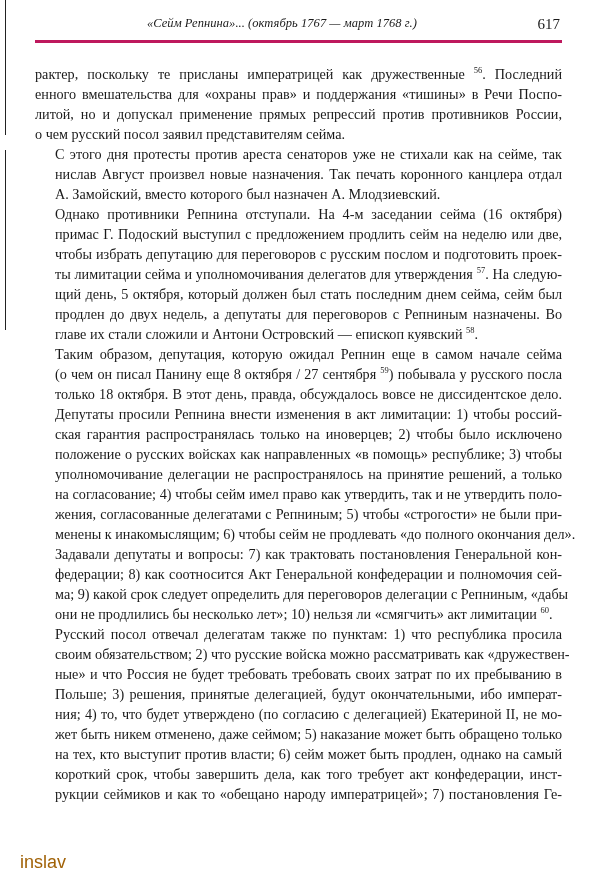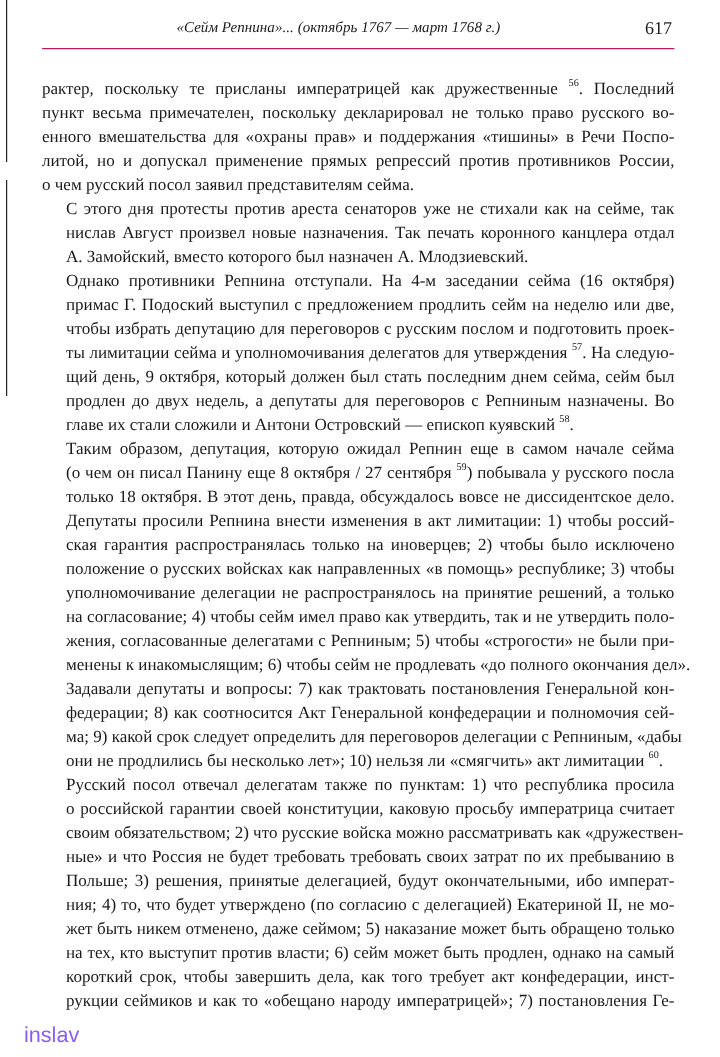--- a/index.html
+++ b/index.html
@@ -1,63 +1,62 @@
 <!DOCTYPE html>
 <html><head>
 <meta charset="utf-8">
 <style>
   html, body { margin: 0; padding: 0; background: #ffffff; }
   body { width: 600px; height: 881px; position: relative; overflow: hidden;
          font-family: "Liberation Serif", "DejaVu Serif", serif; color: #1a1a1a; }
   .scan-line { position: absolute; left: 5px; width: 1px; background: #222; }
   .running-head { position: absolute; left: 35px; right: 38px; top: 16px; height: 24px;
-                  border-bottom: 1px solid #be185d; }
+                  border-bottom: 3px solid #be185d; }
   .running-title { position: absolute; left: 112px; top: 0; font-style: italic; font-size: 12.5px;
                    letter-spacing: 0.05px; }
   .page-number { position: absolute; right: 2px; top: 0; font-size: 15px; }
   .body-text { position: absolute; left: 35px; top: 64px; width: 527px; font-size: 14.2px;
                line-height: 20px; text-align: justify; }
   .body-text p { margin: 0; text-indent: 0; }
   .body-text p.indent { text-indent: 20px; }
   .line { display: block; text-align: justify; text-align-last: justify; white-space: nowrap; }
   .line.last { text-align-last: left; }
   sup { font-size: 8.5px; line-height: 0; vertical-align: 6px; }
   .watermark { position: absolute; left: 20px; top: 852px; font-family: "Liberation Sans", sans-serif;
-               font-size: 18px; color: #8b5cf6; }
+               font-size: 18px; color: #a16207; }
 </style>
 </head>
 <body>
 
 <div class="scan-line" style="top:0; height:135px;"></div>
 <div class="scan-line" style="top:150px; height:180px;"></div>
 
 <div class="running-head">
   <span class="running-title">«Сейм Репнина»... (октябрь 1767 — март 1768 г.)</span>
   <span class="page-number">617</span>
 </div>
 
 <div class="body-text" id="body-text">
     <p>
       <span class="line"><span>рактер, поскольку те присланы императрицей как дружественные</span> <sup>56</sup><span>. Последний</span></span>
-      <span class="line"><span>пункт весьма примечателен, поскольку декларировал не только право русского во-</span></span>
       <span class="line"><span>енного вмешательства для «охраны прав» и поддержания «тишины» в Речи Поспо-</span></span>
       <span class="line"><span>литой, но и допускал применение прямых репрессий против противников России,</span></span>
       <span class="line last"><span>о чем русский посол заявил представителям сейма.</span></span>
     </p>
     <p class="indent">
       <span class="line" style="text-indent: 20px;"><span>С этого дня протесты против ареста сенаторов уже не стихали как на сейме, так</span></span>
       <span class="line"><span>нислав Август произвел новые назначения. Так печать коронного канцлера отдал</span></span>
       <span class="line last"><span>А. Замойский, вместо которого был назначен А. Млодзиевский.</span></span>
     </p>
     <p class="indent">
       <span class="line" style="text-indent: 20px;"><span>Однако противники Репнина отступали. На 4-м заседании сейма (16 октября)</span></span>
       <span class="line"><span>примас Г. Подоский выступил с предложением продлить сейм на неделю или две,</span></span>
       <span class="line"><span>чтобы избрать депутацию для переговоров с русским послом и подготовить проек-</span></span>
       <span class="line"><span>ты лимитации сейма и уполномочивания делегатов для утверждения</span> <sup>57</sup><span>. На следую-</span></span>
-      <span class="line"><span>щий день, 9 октября, который должен был стать последним днем сейма, сейм был</span></span>
+      <span class="line"><span>щий день, 5 октября, который должен был стать последним днем сейма, сейм был</span></span>
       <span class="line"><span>продлен до двух недель, а депутаты для переговоров с Репниным назначены. Во</span></span>
       <span class="line last"><span>главе их стали сложили и Антони Островский — епископ куявский</span> <sup>58</sup><span>.</span></span>
     </p>
     <p class="indent">
       <span class="line" style="text-indent: 20px;"><span>Таким образом, депутация, которую ожидал Репнин еще в самом начале сейма</span></span>
       <span class="line"><span>(о чем он писал Панину еще 8 октября / 27 сентября</span> <sup>59</sup><span>) побывала у русского посла</span></span>
       <span class="line"><span>только 18 октября. В этот день, правда, обсуждалось вовсе не диссидентское дело.</span></span>
       <span class="line"><span>Депутаты просили Репнина внести изменения в акт лимитации: 1) чтобы россий-</span></span>
       <span class="line"><span>ская гарантия распространялась только на иноверцев; 2) чтобы было исключено</span></span>
       <span class="line"><span>положение о русских войсках как направленных «в помощь» республике; 3) чтобы</span></span>
@@ -65,21 +64,20 @@
       <span class="line"><span>на согласование; 4) чтобы сейм имел право как утвердить, так и не утвердить поло-</span></span>
       <span class="line"><span>жения, согласованные делегатами с Репниным; 5) чтобы «строгости» не были при-</span></span>
       <span class="line"><span>менены к инакомыслящим; 6) чтобы сейм не продлевать «до полного окончания дел».</span></span>
       <span class="line"><span>Задавали депутаты и вопросы: 7) как трактовать постановления Генеральной кон-</span></span>
       <span class="line"><span>федерации; 8) как соотносится Акт Генеральной конфедерации и полномочия сей-</span></span>
       <span class="line"><span>ма; 9) какой срок следует определить для переговоров делегации с Репниным, «дабы</span></span>
       <span class="line last"><span>они не продлились бы несколько лет»; 10) нельзя ли «смягчить» акт лимитации</span> <sup>60</sup><span>.</span></span>
     </p>
     <p class="indent">
       <span class="line" style="text-indent: 20px;"><span>Русский посол отвечал делегатам также по пунктам: 1) что республика просила</span></span>
-      <span class="line"><span>о российской гарантии своей конституции, каковую просьбу императрица считает</span></span>
       <span class="line"><span>своим обязательством; 2) что русские войска можно рассматривать как «дружествен-</span></span>
       <span class="line"><span>ные» и что Россия не будет требовать требовать своих затрат по их пребыванию в</span></span>
       <span class="line"><span>Польше; 3) решения, принятые делегацией, будут окончательными, ибо императ-</span></span>
       <span class="line"><span>ния; 4) то, что будет утверждено (по согласию с делегацией) Екатериной II, не мо-</span></span>
       <span class="line"><span>жет быть никем отменено, даже сеймом; 5) наказание может быть обращено только</span></span>
       <span class="line"><span>на тех, кто выступит против власти; 6) сейм может быть продлен, однако на самый</span></span>
       <span class="line"><span>короткий срок, чтобы завершить дела, как того требует акт конфедерации, инст-</span></span>
       <span class="line"><span>рукции сеймиков и как то «обещано народу императрицей»; 7) постановления Ге-</span></span>
     </p>
   </div>

